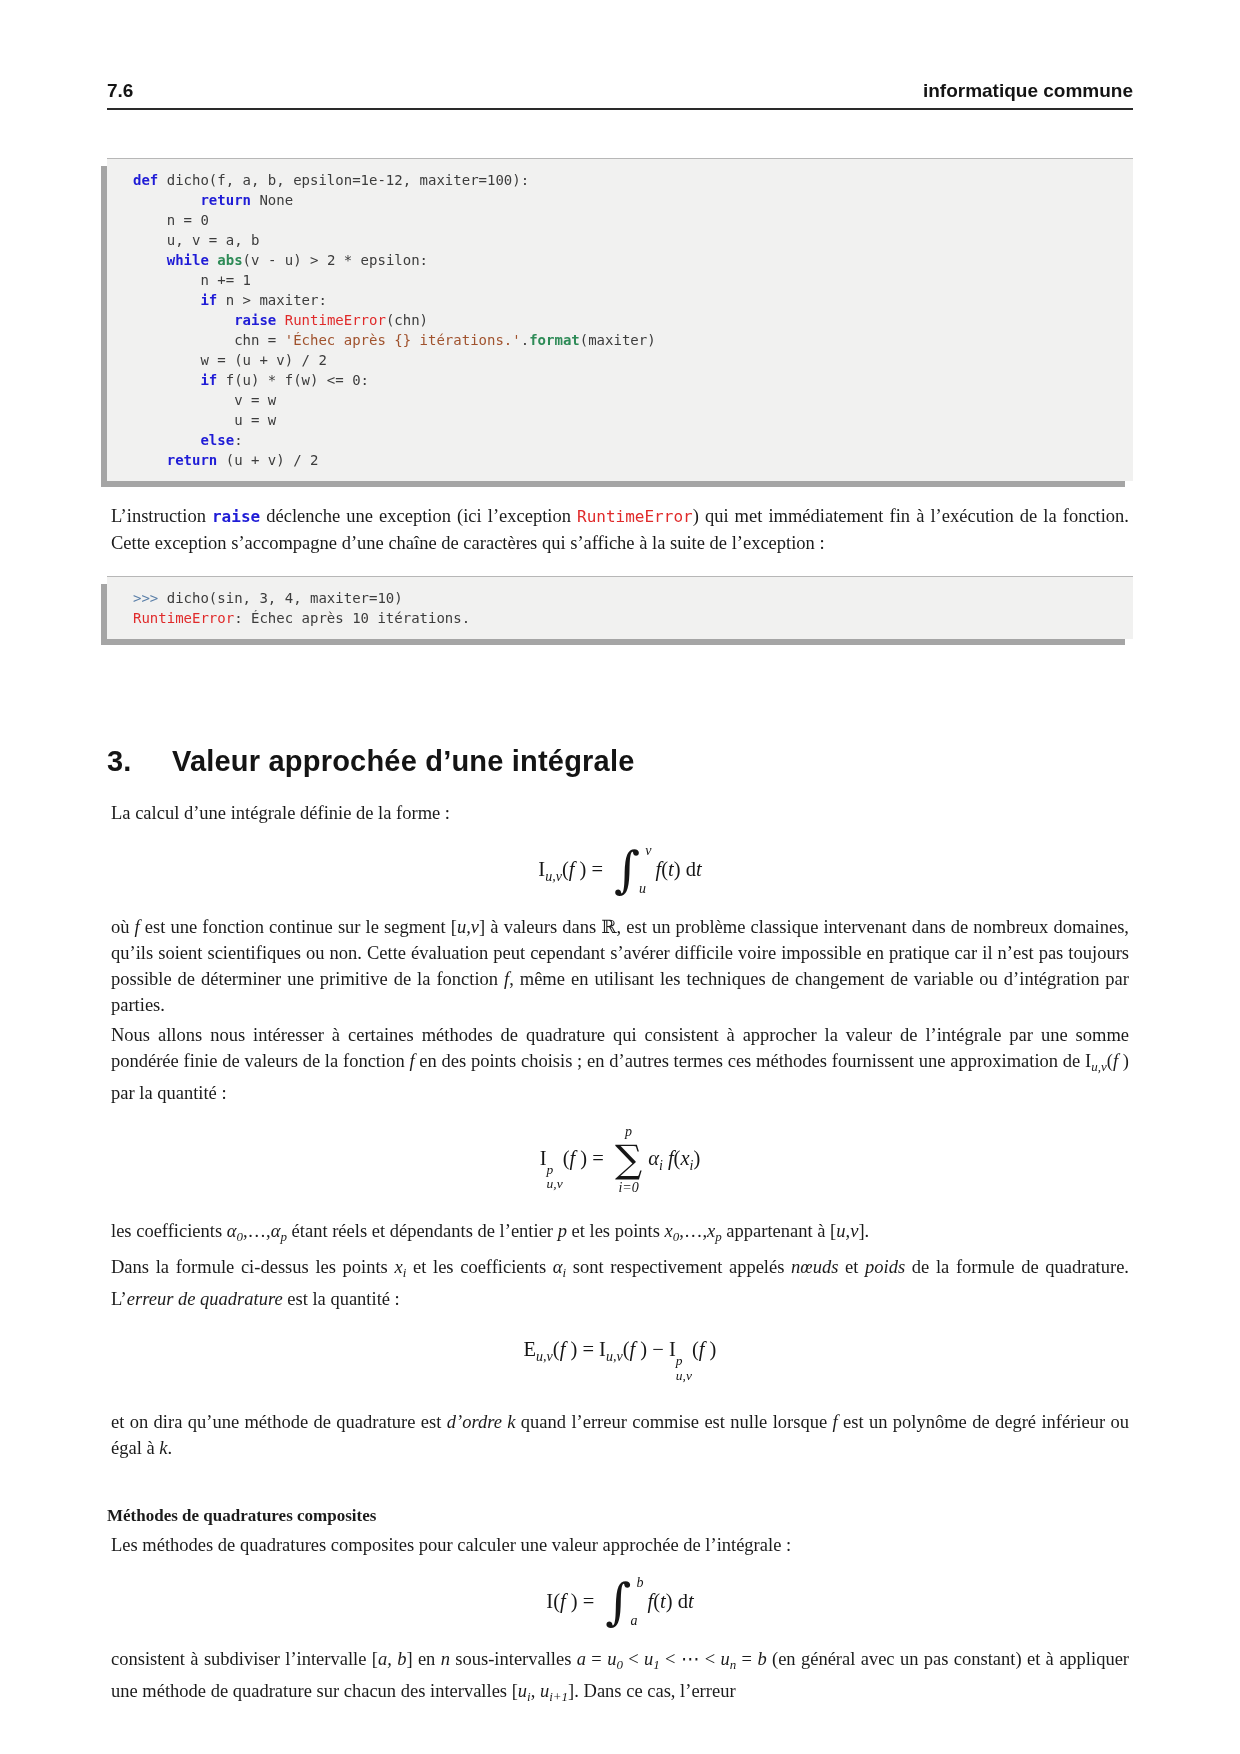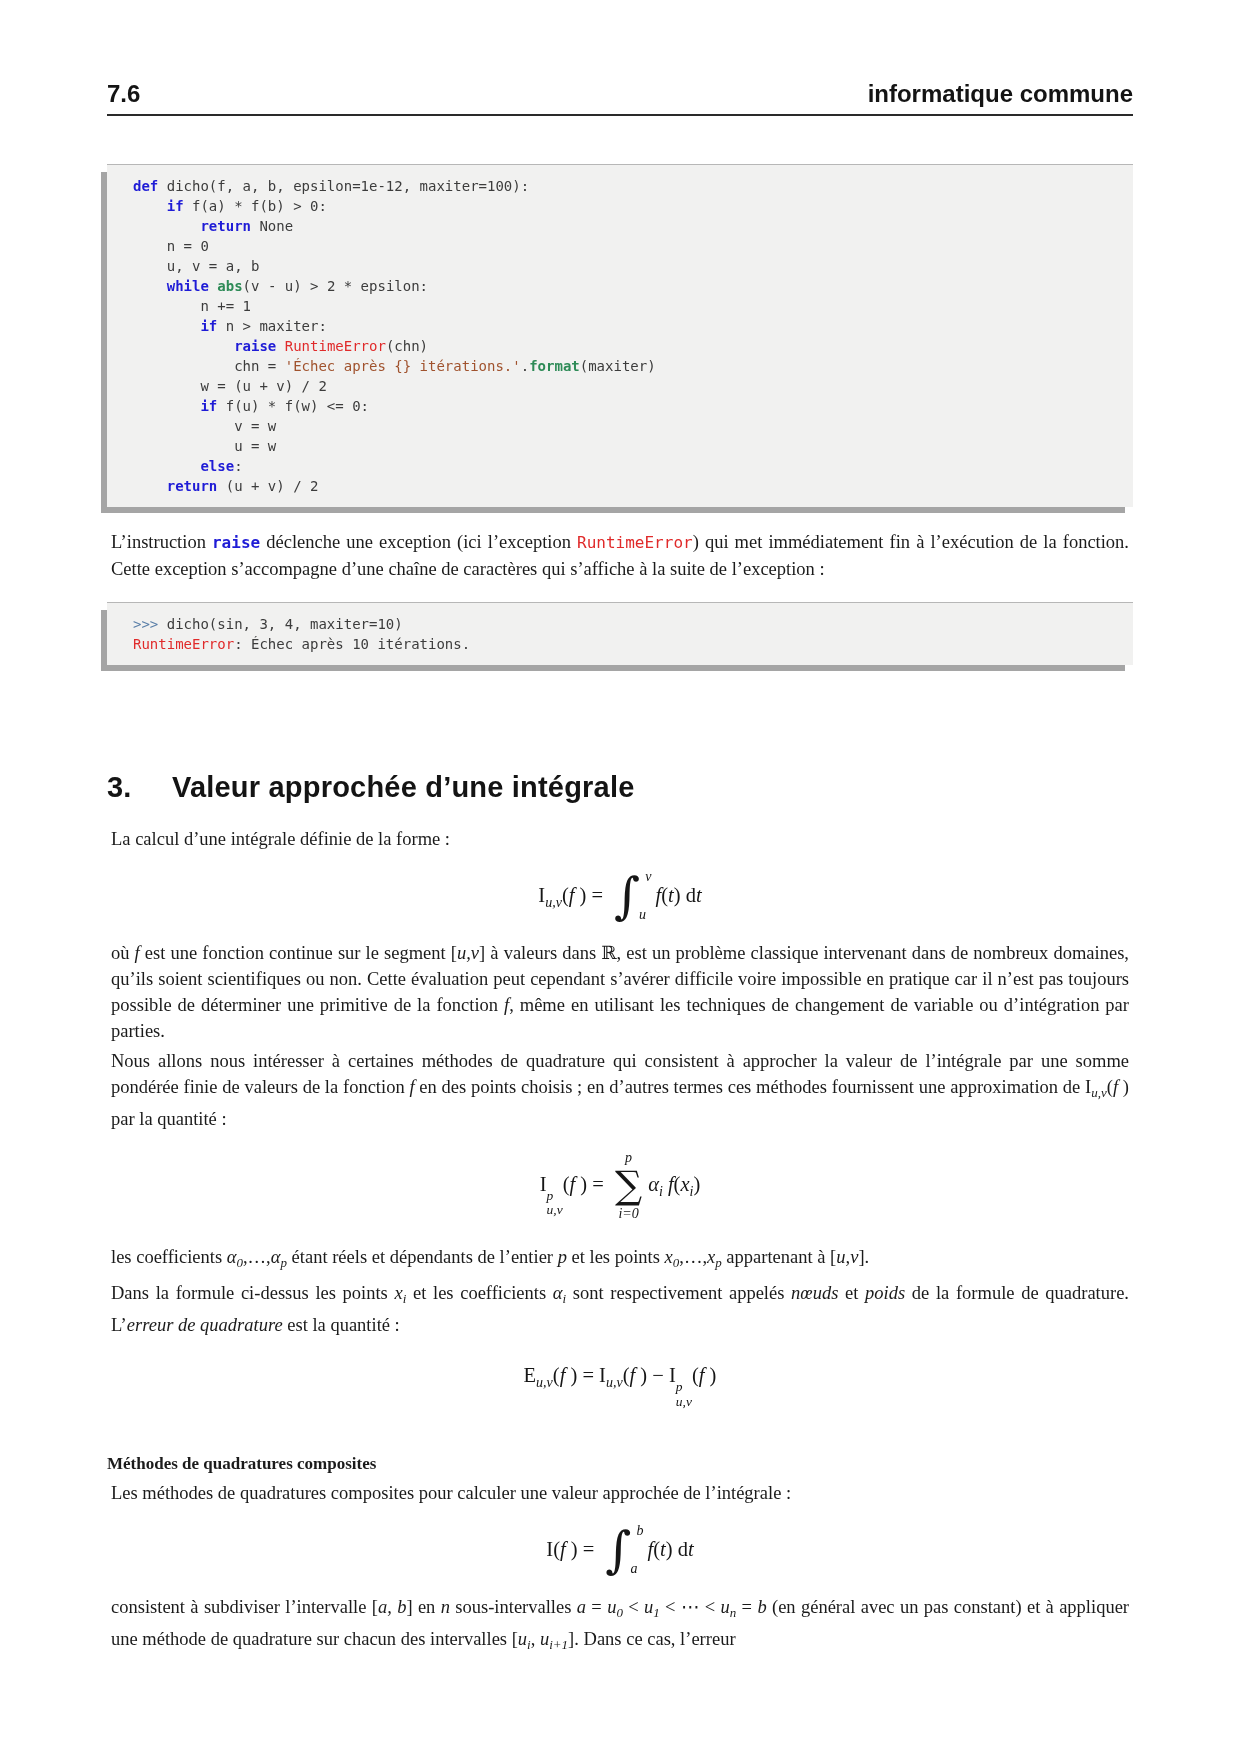--- a/index.html
+++ b/index.html
@@ -7,21 +7,21 @@
     width:1240px;height:1754px;background:#ffffff;overflow:hidden;
     font-family:"Liberation Serif","DejaVu Serif",serif;color:#1b1b1b;
   }
   .page{width:1026px;margin:0 auto;padding-top:80px;}
 
   
   .hdr{
     display:flex;justify-content:space-between;align-items:baseline;
     border-bottom:2px solid #2a2a2a;padding-bottom:6px;
     font-family:"Liberation Sans","DejaVu Sans",sans-serif;
-    font-weight:600;font-size:24px;color:#141414;
+    font-weight:600;font-size:19px;color:#141414;
   }
 
   
   .codeblock{
     background:var(--code_bg,#f1f1f0);
     border-top:1px solid #b7b7b7;
     box-shadow:-7px 7px 0 -1px var(--code_shadow,#a6a6a6);
     padding:11px 10px 11px 26px;
     font-family:"DejaVu Sans Mono","Liberation Mono",monospace;
     font-size:14px;line-height:20px;color:#3c3c3c;
@@ -78,21 +78,20 @@
 
 <div class="page">
 
   <div class="hdr">
     <span>7.6</span>
     <span>informatique commune</span>
   </div>
 
   <div class="codeblock main">
       <div class="code-line"><span class="tok-kw">def</span><span class="tok-n"> dicho(f, a, b, epsilon=1e-12, maxiter=100):</span></div>
-      <div class="code-line"><span class="tok-n">    </span><span class="tok-kw">if</span><span class="tok-n"> f(a) * f(b) &gt; 0:</span></div>
       <div class="code-line"><span class="tok-n">        </span><span class="tok-kw">return</span><span class="tok-n"> None</span></div>
       <div class="code-line"><span class="tok-n">    n = 0</span></div>
       <div class="code-line"><span class="tok-n">    u, v = a, b</span></div>
       <div class="code-line"><span class="tok-n">    </span><span class="tok-kw">while</span><span class="tok-n"> </span><span class="tok-bi">abs</span><span class="tok-n">(v - u) &gt; 2 * epsilon:</span></div>
       <div class="code-line"><span class="tok-n">        n += 1</span></div>
       <div class="code-line"><span class="tok-n">        </span><span class="tok-kw">if</span><span class="tok-n"> n &gt; maxiter:</span></div>
       <div class="code-line"><span class="tok-n">            </span><span class="tok-kw">raise</span><span class="tok-n"> </span><span class="tok-err">RuntimeError</span><span class="tok-n">(chn)</span></div>
       <div class="code-line"><span class="tok-n">            chn = </span><span class="tok-str">'Échec après {} itérations.'</span><span class="tok-n">.</span><span class="tok-bi">format</span><span class="tok-n">(maxiter)</span></div>
       <div class="code-line"><span class="tok-n">        w = (u + v) / 2</span></div>
       <div class="code-line"><span class="tok-n">        </span><span class="tok-kw">if</span><span class="tok-n"> f(u) * f(w) &lt;= 0:</span></div>
@@ -137,20 +136,21 @@
       </span><span class="m-it">α</span><span class="m-sub">i</span><span class="m-it"> f</span><span class="m-rm">(</span><span class="m-it">x</span><span class="m-sub">i</span><span class="m-rm">)</span></div>
 
   <p class="para"><span class="seg-n">les coefficients </span><span class="seg-i">α</span><span class="seg-sub">0</span><span class="seg-n">,…,</span><span class="seg-i">α</span><span class="seg-sub">p</span><span class="seg-n"> étant réels et dépendants de l’entier </span><span class="seg-i">p</span><span class="seg-n"> et les points </span><span class="seg-i">x</span><span class="seg-sub">0</span><span class="seg-n">,…,</span><span class="seg-i">x</span><span class="seg-sub">p</span><span class="seg-n"> appartenant à [</span><span class="seg-i">u,v</span><span class="seg-n">].</span></p>
   <p class="para"><span class="seg-n">Dans la formule ci-dessus les points </span><span class="seg-i">x</span><span class="seg-sub">i</span><span class="seg-n"> et les coefficients </span><span class="seg-i">α</span><span class="seg-sub">i</span><span class="seg-n"> sont respectivement appelés </span><span class="seg-i">nœuds</span><span class="seg-n"> et </span><span class="seg-i">poids</span><span class="seg-n"> de la formule de quadrature. L’</span><span class="seg-i">erreur de quadrature</span><span class="seg-n"> est la quantité :</span></p>
 
   <div class="formula f-err"><span class="m-rm">E</span><span class="m-sub">u,v</span><span class="m-rm">(</span><span class="m-it">f</span><span class="m-rm"> ) = I</span><span class="m-sub">u,v</span><span class="m-rm">(</span><span class="m-it">f</span><span class="m-rm"> ) − I</span><span class="m-stk">
         <span>p</span>
         <span>u,v</span>
       </span><span class="m-rm">(</span><span class="m-it">f</span><span class="m-rm"> )</span></div>
 
+  <p class="para"><span class="seg-n">et on dira qu’une méthode de quadrature est </span><span class="seg-i">d’ordre k</span><span class="seg-n"> quand l’erreur commise est nulle lorsque </span><span class="seg-i">f</span><span class="seg-n"> est un polynôme de degré inférieur ou égal à </span><span class="seg-i">k</span><span class="seg-n">.</span></p>
 
   <div class="sub-h">Méthodes de quadratures composites</div>
   <p class="para"><span class="seg-n">Les méthodes de quadratures composites pour calculer une valeur approchée de l’intégrale :</span></p>
 
   <div class="formula f-int"><span class="m-rm">I(</span><span class="m-it">f</span><span class="m-rm"> ) = </span><span class="m-int">
         <span class="m-isign">∫</span>
         <span class="m-ilims">
           <span class="t">b</span>
           <span class="b">a</span>
         </span>

